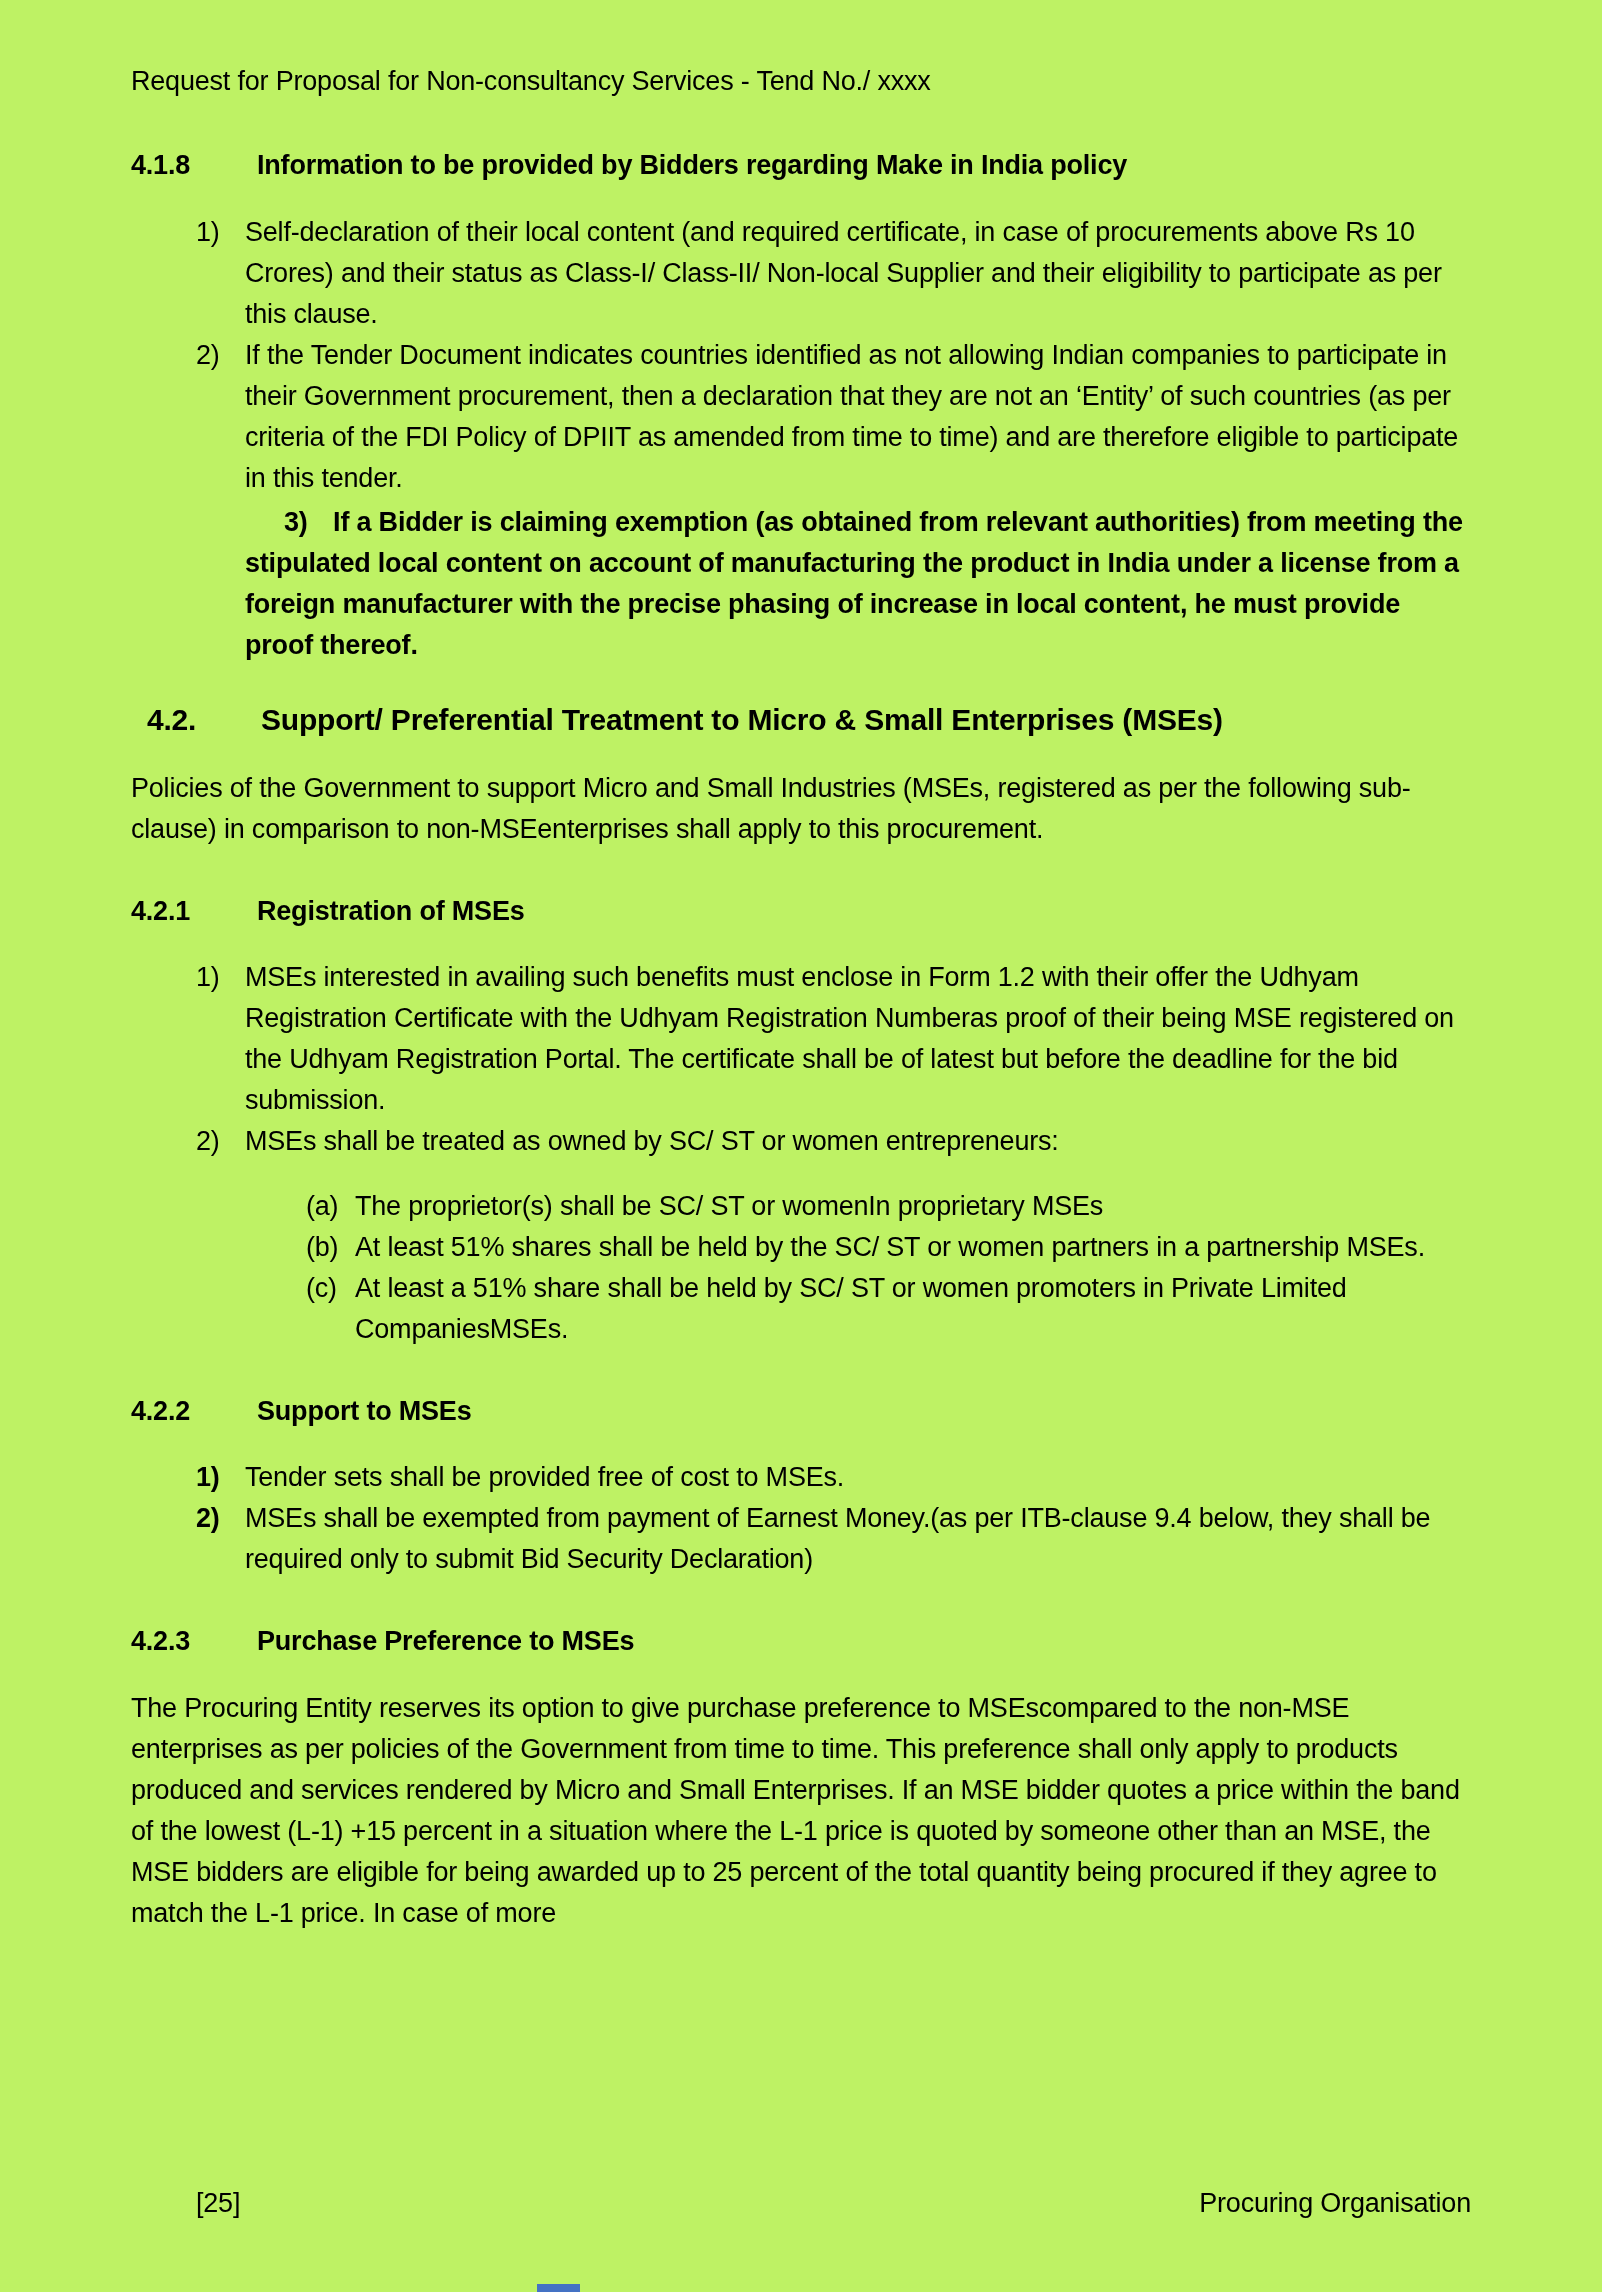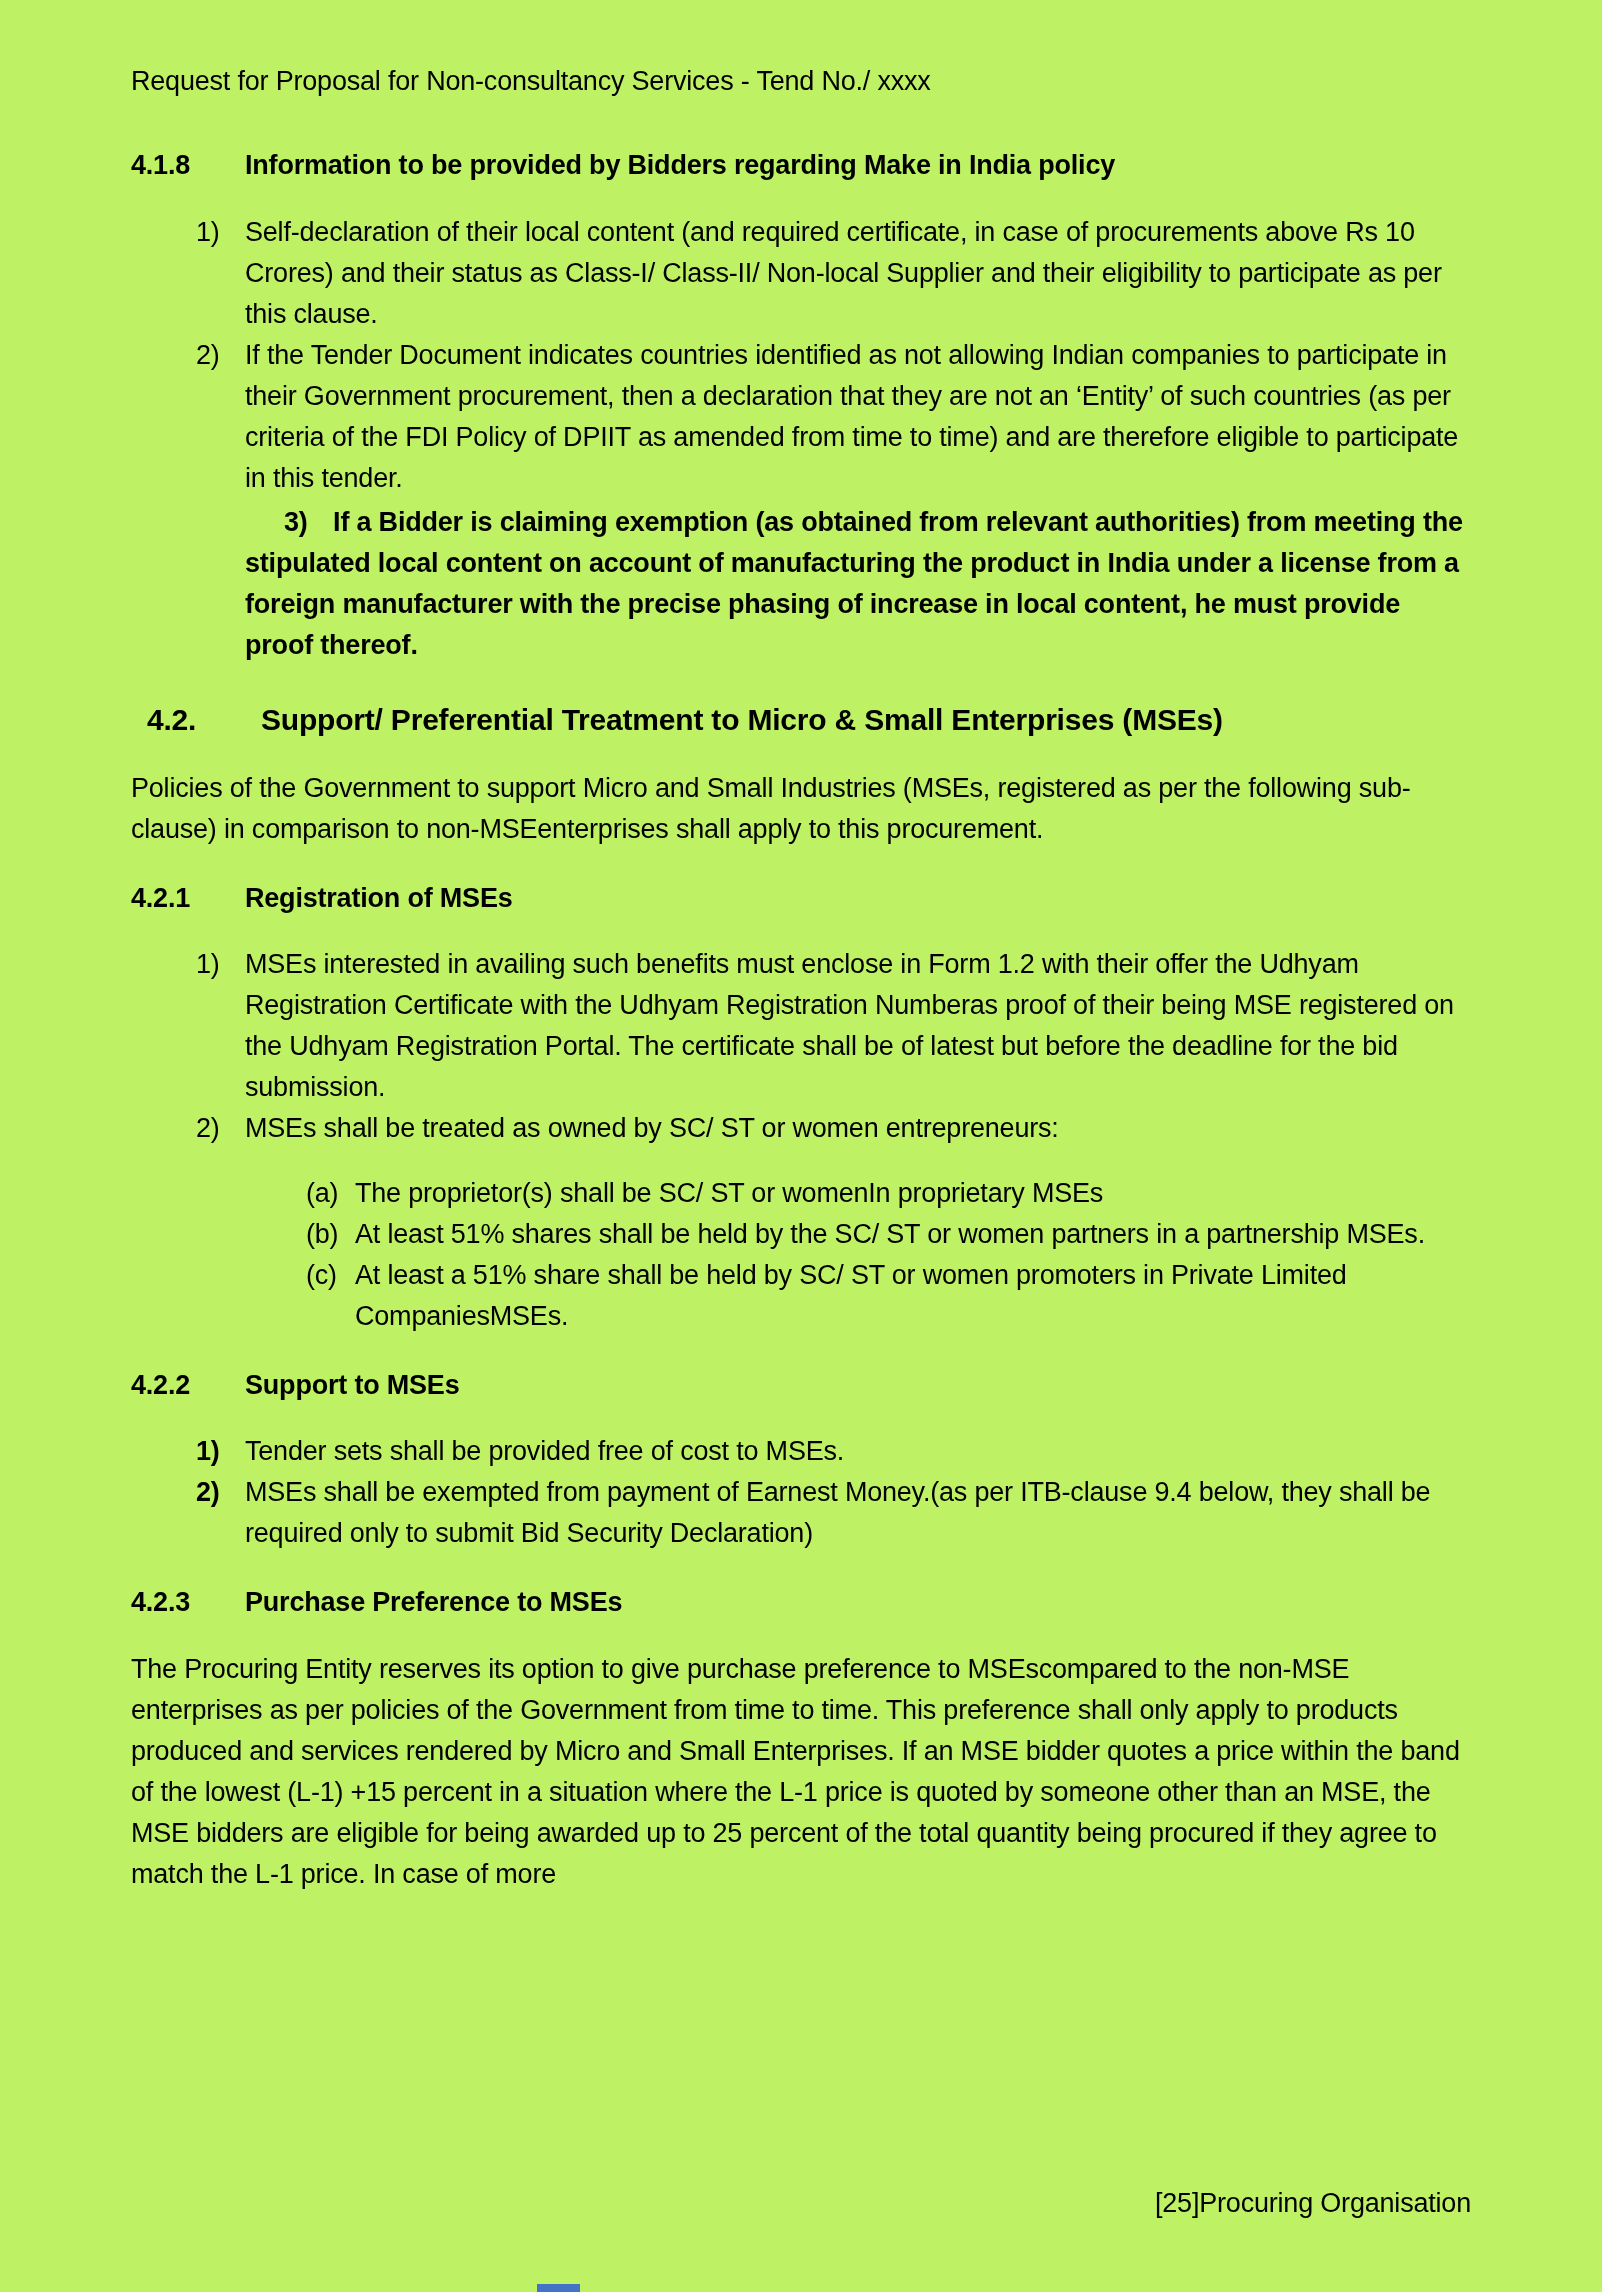--- a/index.html
+++ b/index.html
@@ -21,22 +21,23 @@
   .doc-header {
     padding-top: 61px;
     margin: 0 131px 43px 131px;
   }
   .content {
     margin: 0 131px;
   }
   .heading-sub {
     display: flex;
     font-weight: bold;
-    margin-top: 28px;
+    margin-top: 41px;
     margin-bottom: 25.5px;
+    gap: 12px;
   }
   .heading-main {
     display: flex;
     font-weight: bold;
     font-size: 30px;
     margin-top: 33px;
     margin-bottom: 27.4px;
     margin-left: 16px;
   }
   .h-num { width: 114px; flex-shrink: 0; }
@@ -53,21 +54,21 @@
     font-weight: bold;
   }
   .li3-num { margin-right: 25.5px; }
   .sublist { margin-left: 110px; margin-top: 23.5px; }
   .footer {
     position: absolute;
     bottom: 69px;
     left: 131px;
     right: 131px;
     display: flex;
-    justify-content: flex-end;
+    justify-content: space-between;
     align-items: baseline;
   }
   .footer .page-num { margin-left: 65px; }
   .blue-strip {
     position: absolute;
     bottom: 0;
     left: 537px;
     width: 43px;
     height: 8.8px;
     background: #4472c4;

